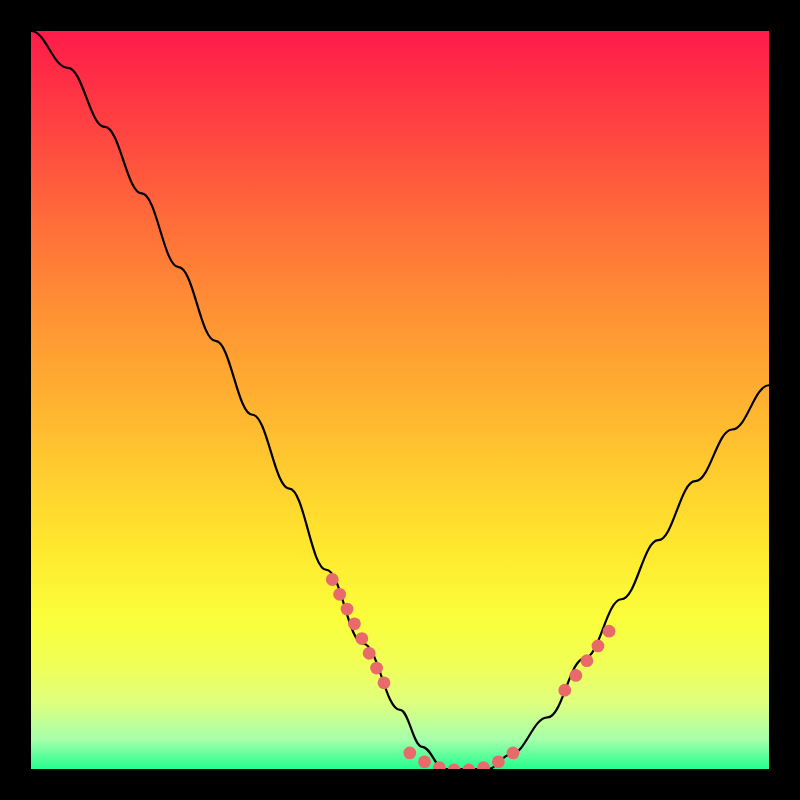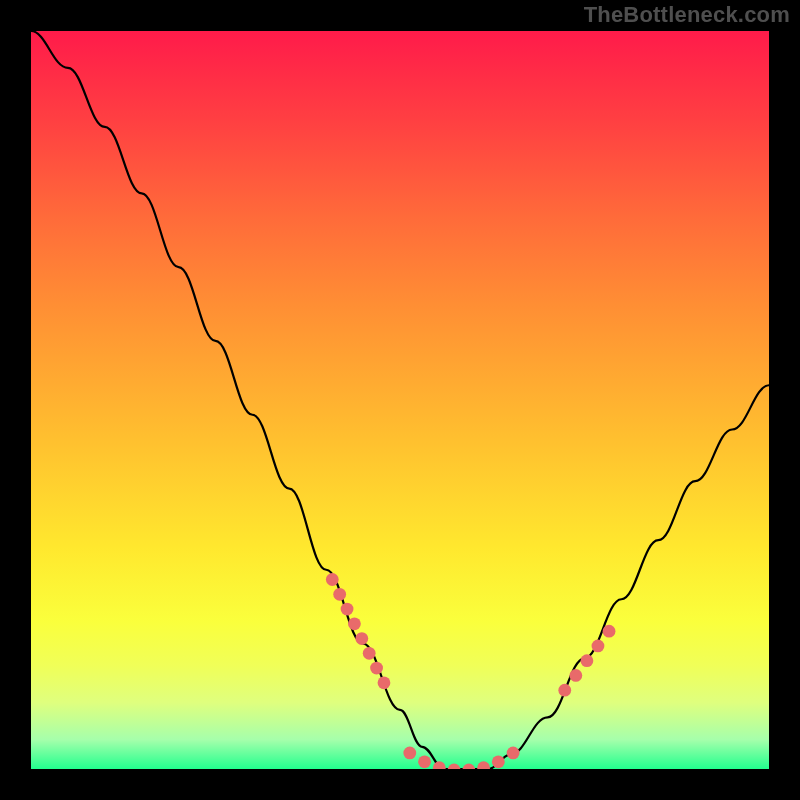--- a/index.html
+++ b/index.html
@@ -56,21 +56,20 @@
     width: 738px;
     height: 738px;
     z-index: 10;
   }
 </style>
 </head>
 <body>
 
 <div class="frame">
 
-  <div class="watermark">TheBottleneck.com</div>
 
   <div class="plot-area">
     <svg class="curve" viewBox="0 0 738 738" preserveAspectRatio="none">
       <path d="M 0 0 C 14.76 0 22.139999999999997 36.89999999999998 36.9 36.89999999999998 C 51.66 36.89999999999998 59.03999999999999 95.94000000000005 73.8 95.94000000000005 C 88.56 95.94000000000005 95.94 162.36 110.7 162.36 C 125.46000000000001 162.36 132.84 236.15999999999997 147.6 236.15999999999997 C 162.35999999999999 236.15999999999997 169.74 309.96000000000004 184.5 309.96000000000004 C 199.26 309.96000000000004 206.64000000000001 383.76 221.4 383.76 C 236.16 383.76 243.54000000000002 457.56 258.3 457.56 C 273.06 457.56 280.44 538.74 295.2 538.74 C 309.96 538.74 317.34000000000003 612.54 332.1 612.54 C 346.86 612.54 354.24 678.96 369 678.96 C 377.856 678.96 382.28400000000005 715.86 391.14000000000004 715.86 C 399.99600000000004 715.86 404.42400000000004 738 413.28000000000003 738 C 422.136 738 426.56399999999996 738 435.41999999999996 738 C 444.27599999999995 738 448.704 738 457.56 738 C 466.416 738 470.844 723.24 479.7 723.24 C 494.46 723.24 501.84000000000003 686.34 516.6 686.34 C 531.36 686.34 538.74 627.3 553.5 627.3 C 568.26 627.3 575.64 568.26 590.4 568.26 C 605.16 568.26 612.54 509.22 627.3 509.22 C 642.06 509.22 649.44 450.18 664.2 450.18 C 678.96 450.18 686.34 398.52 701.1 398.52 C 715.86 398.52 723.24 354.24 738 354.24 " id="curve-path" fill="none" stroke="#000" stroke-width="2.2"></path>
       <g id="dots-left">
           <rect x="294.89000000000004" y="542.12" width="12.8" height="12.8" rx="6.4" fill="#e96a6a"></rect>
           <rect x="302.27" y="556.88" width="12.8" height="12.8" rx="6.4" fill="#e96a6a"></rect>
           <rect x="309.65" y="571.64" width="12.8" height="12.8" rx="6.4" fill="#e96a6a"></rect>
           <rect x="317.03" y="586.4" width="12.8" height="12.8" rx="6.4" fill="#e96a6a"></rect>
           <rect x="324.41" y="601.16" width="12.8" height="12.8" rx="6.4" fill="#e96a6a"></rect>

